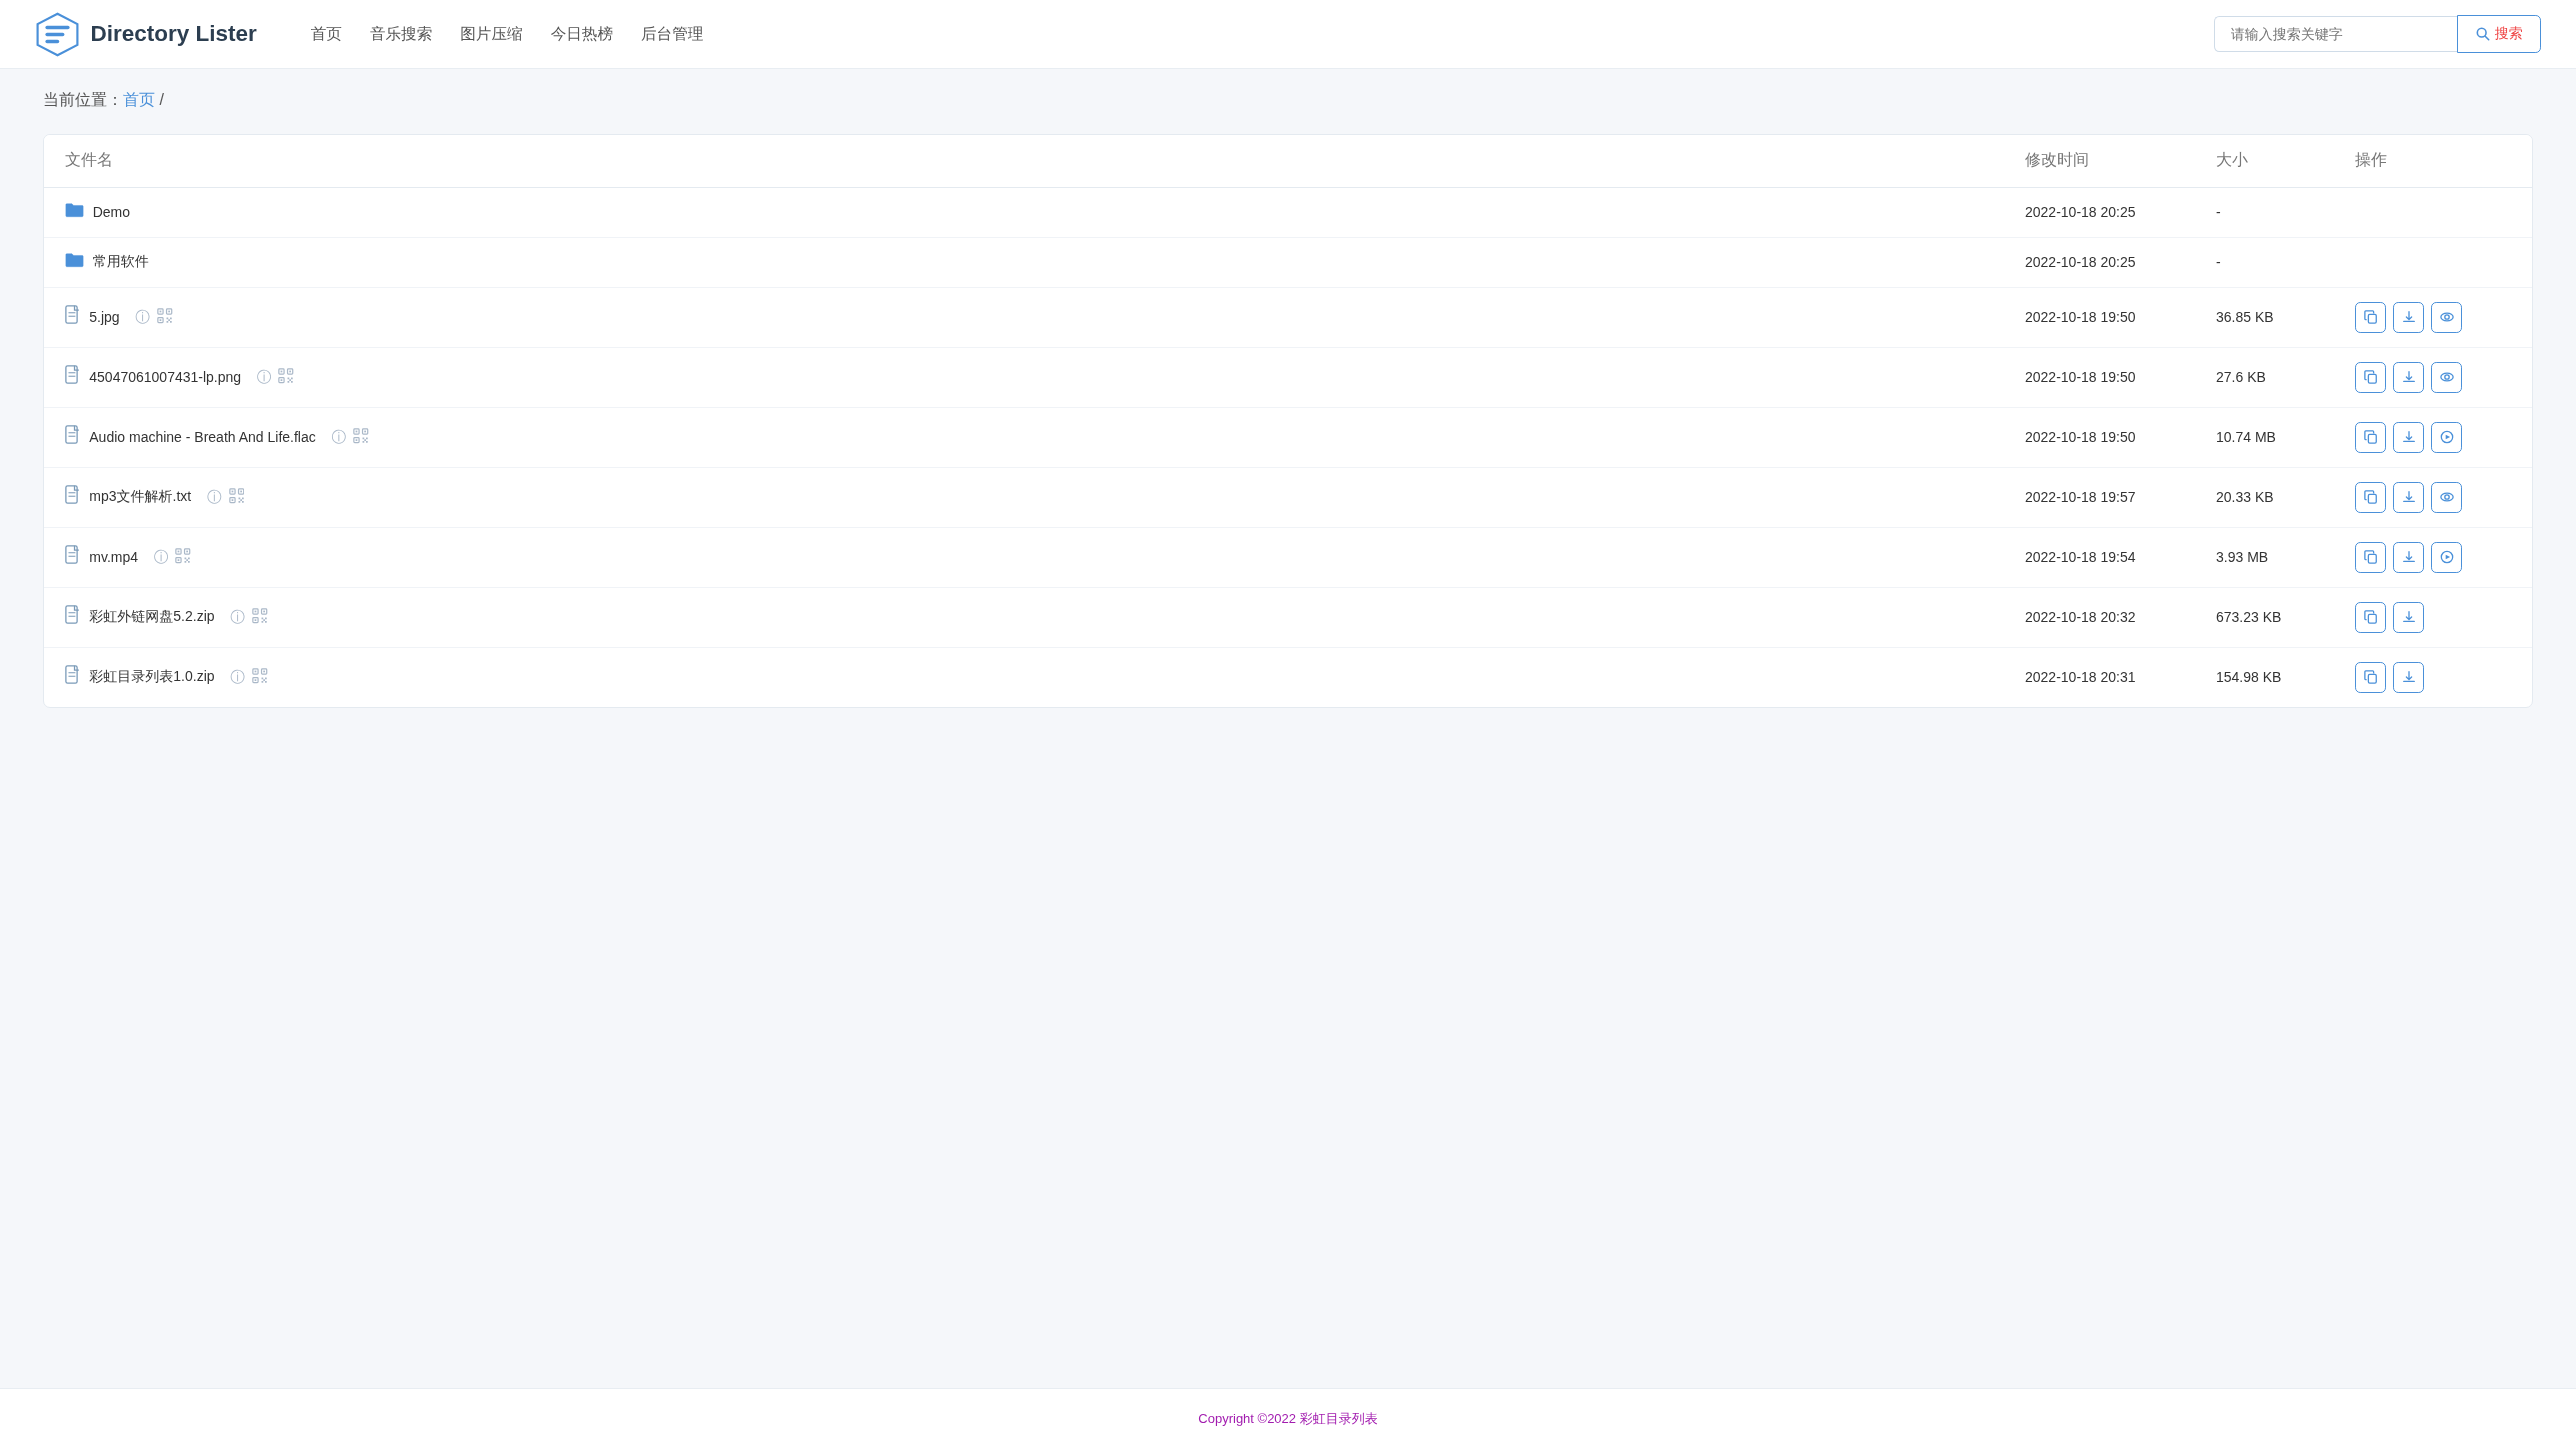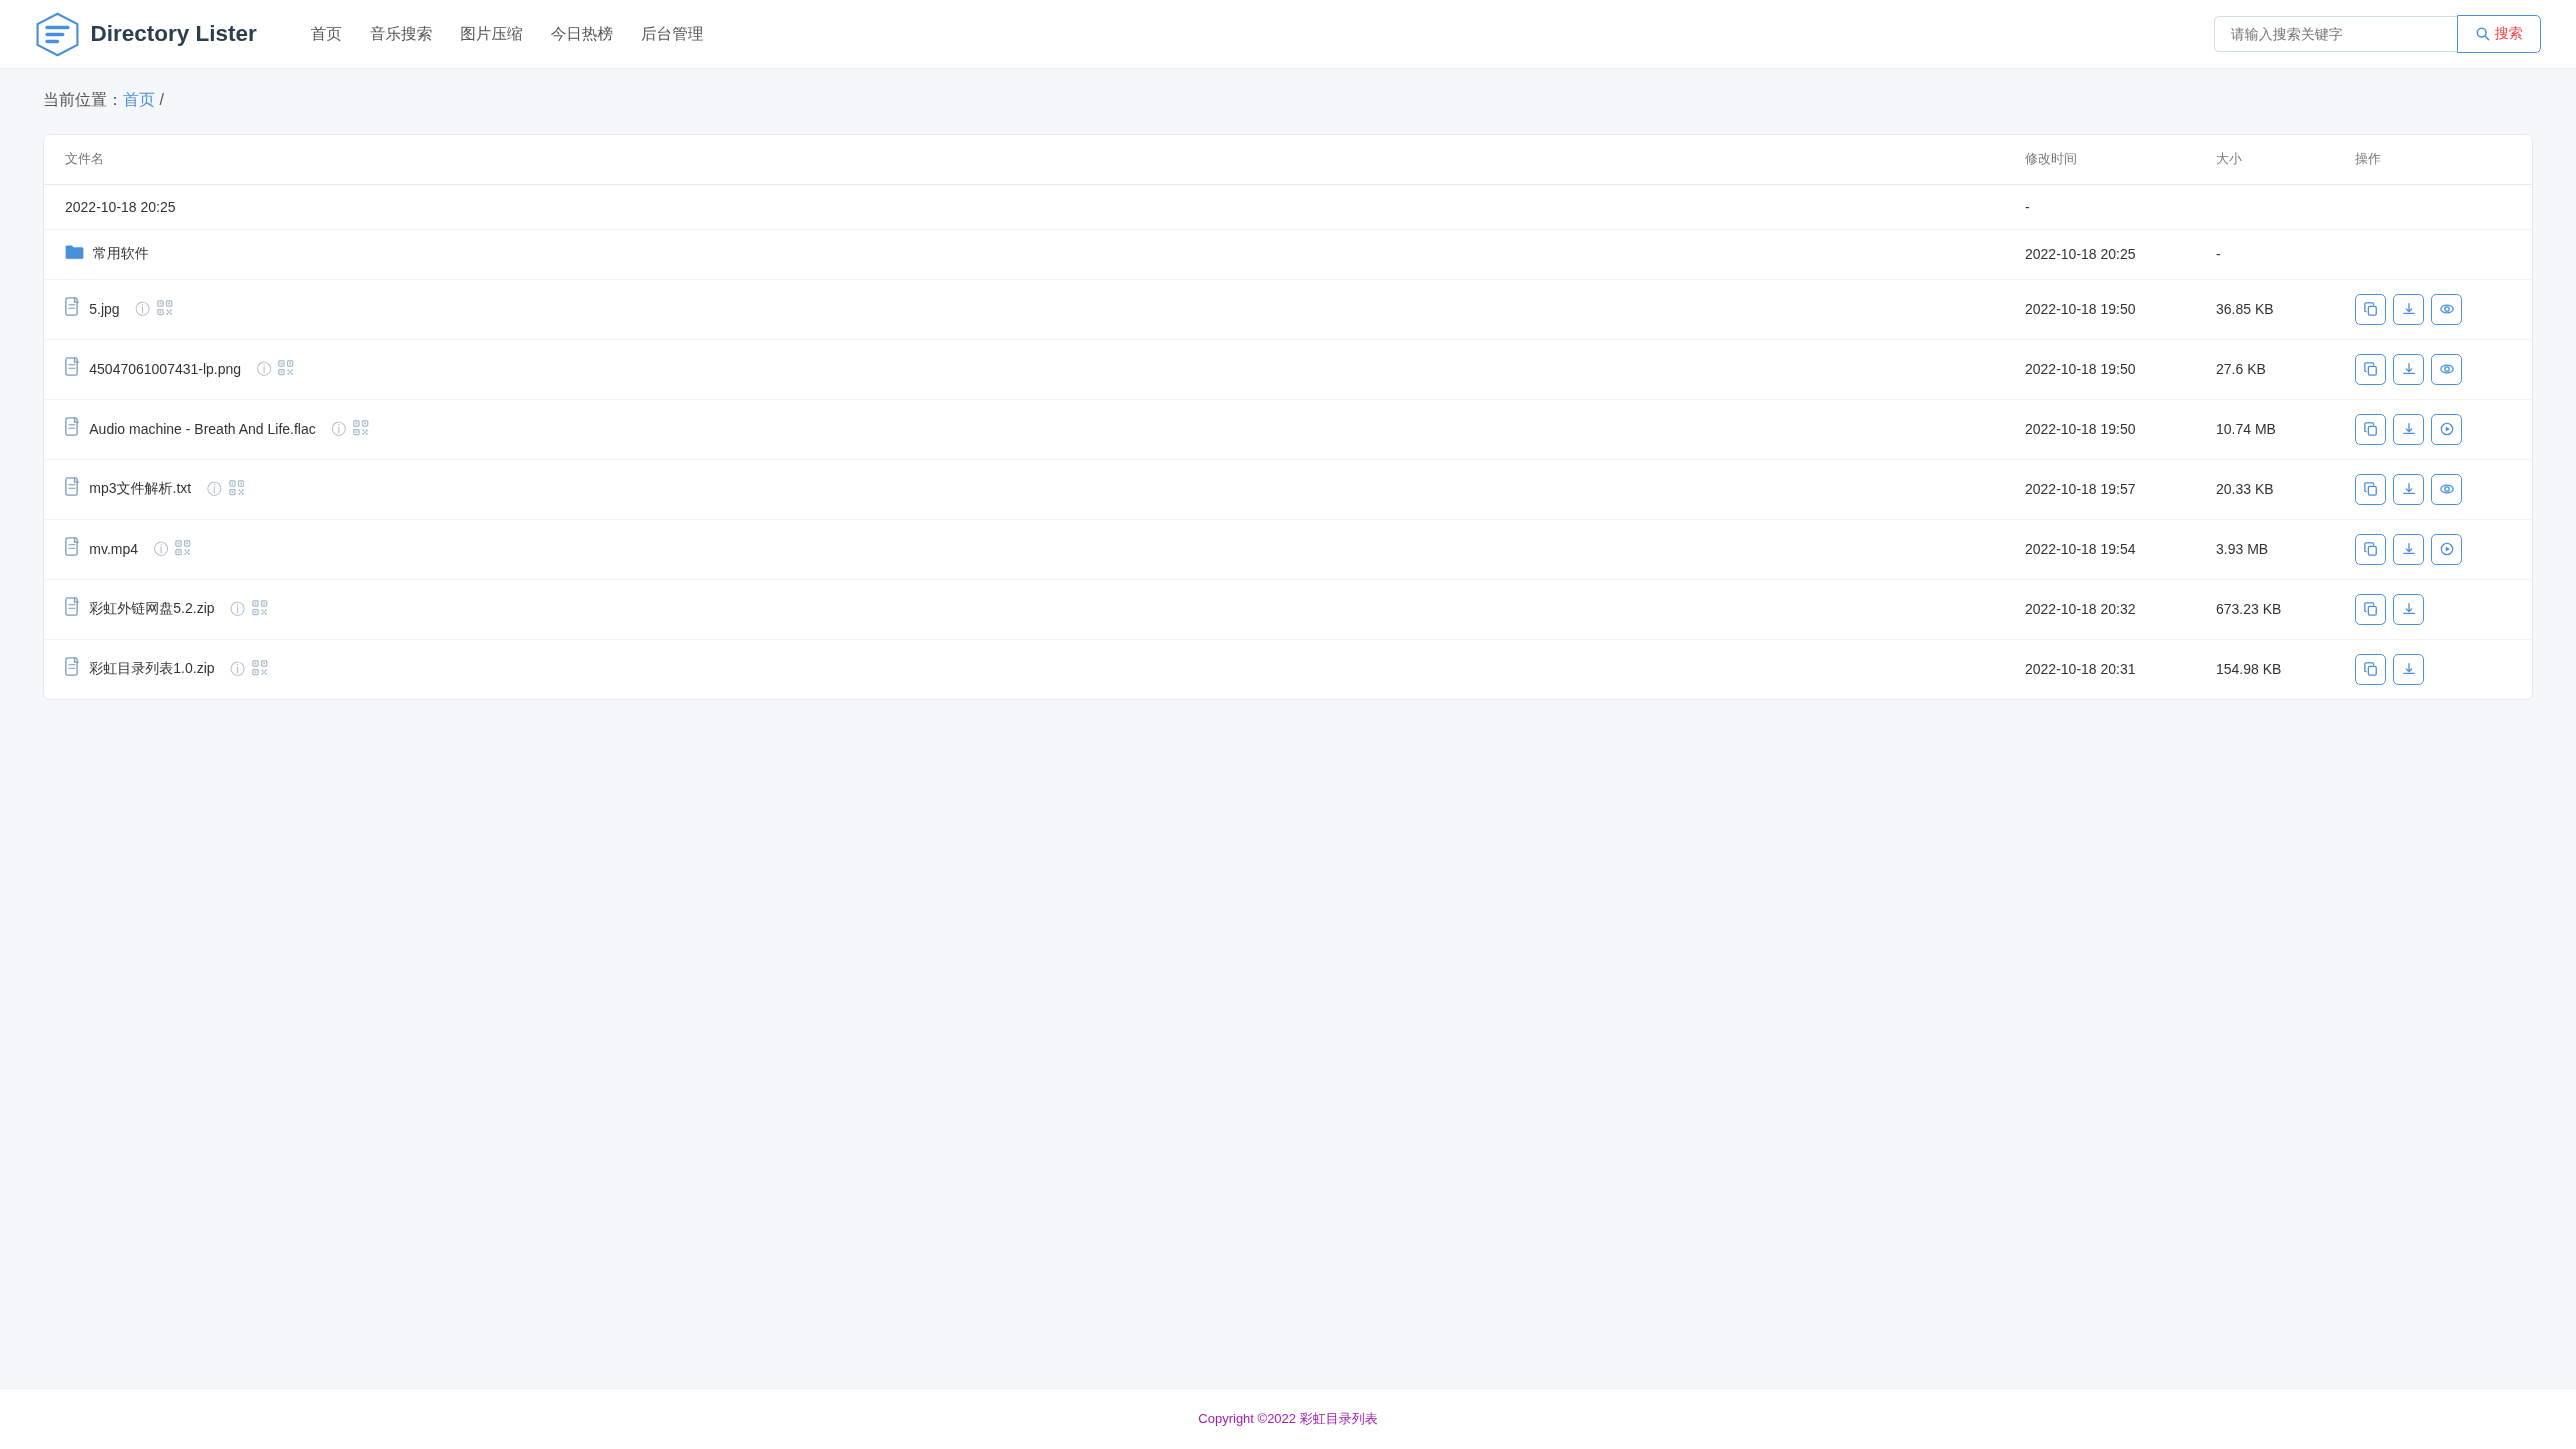--- a/index.html
+++ b/index.html
@@ -105,21 +105,21 @@
       border-radius: 7px;
       border: 0.9px solid #e4eaf0;
       overflow: hidden;
     }
 
     .table-header {
       display: grid;
       grid-template-columns: 1fr 191px 139px 156px;
       padding: 15.6px 21px;
       border-bottom: 0.9px solid #e4eaf0;
-      font-size: 13px;
+      font-size: 16px;
       color: #777;
       background: #fff;
     }
 
     .table-row {
       display: grid;
       grid-template-columns: 1fr 191px 139px 156px;
       padding: 14px 21px;
       border-bottom: 0.9px solid #f0f3f7;
       align-items: center;
@@ -224,20 +224,28 @@
   <div class="file-table">
 
     <div class="table-header">
       <span>文件名</span>
       <span>修改时间</span>
       <span>大小</span>
       <span>操作</span>
     </div>
 
     <div class="table-row">
+      <div class="file-name">
+        <span class="file-icon folder-icon">
+          <svg width="19" height="15.6" viewBox="0 0 22 18" fill="none">
+              <path d="M1 3C1 2.44772 1.44772 2 2 2H8L10 4H20C20.5523 4 21 4.44772 21 5V16C21 16.5523 20.5523 17 20 17H2C1.44772 17 1 16.5523 1 16V3Z" fill="#4a90d9" stroke="#4a90d9" stroke-width="0.5"></path>
+            </svg>
+        </span>
+        <span>Demo</span>
+      </div>
       <span>2022-10-18 20:25</span>
       <span>-</span>
       <div class="file-actions"></div>
     </div>
 
     <div class="table-row">
       <div class="file-name">
         <span class="file-icon folder-icon">
           <svg width="19" height="15.6" viewBox="0 0 22 18" fill="none">
               <path d="M1 3C1 2.44772 1.44772 2 2 2H8L10 4H20C20.5523 4 21 4.44772 21 5V16C21 16.5523 20.5523 17 20 17H2C1.44772 17 1 16.5523 1 16V3Z" fill="#4a90d9" stroke="#4a90d9" stroke-width="0.5"></path>

